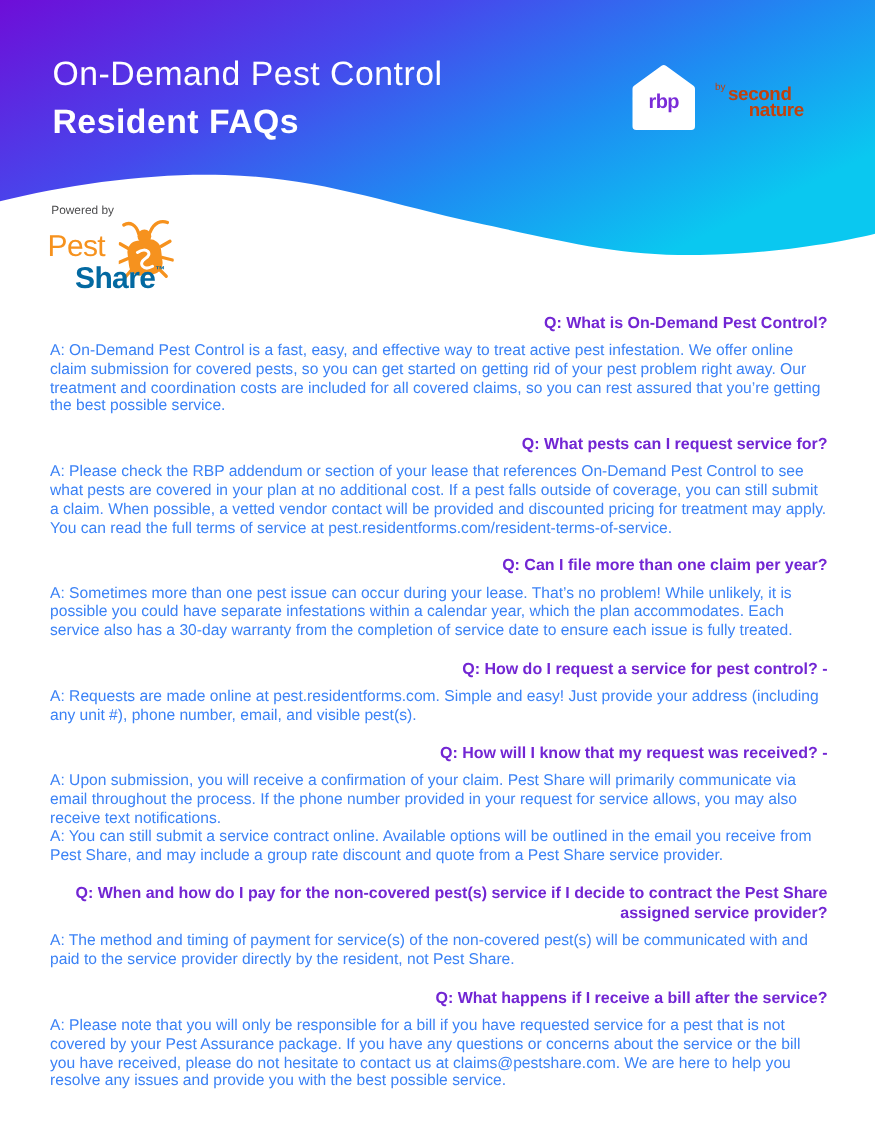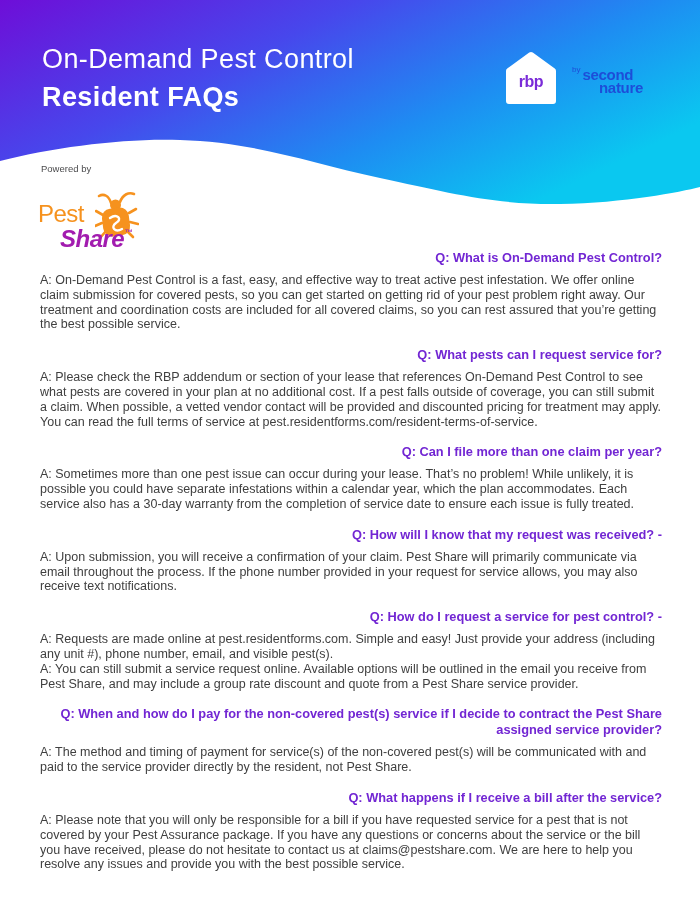--- a/index.html
+++ b/index.html
@@ -11,39 +11,39 @@
   .header svg.wave{position:absolute;top:0;left:0;width:700px;height:230px;display:block;}
   .titles{position:absolute;top:42px;left:42px;color:#ffffff;}
   .title-line1{font-size:27px;font-weight:400;letter-spacing:.4px;line-height:34px;}
   .title-line2{font-size:27px;font-weight:700;letter-spacing:.4px;line-height:34px;margin-top:4px;}
 
   .rbp-logo{position:absolute;top:48px;left:500px;display:flex;align-items:center;}
   .rbp-badge{position:relative;width:62px;height:62px;flex:0 0 auto;}
   .rbp-badge svg{position:absolute;top:0;left:0;}
   .rbp-text{position:absolute;top:0;left:0;width:62px;height:62px;display:flex;align-items:center;justify-content:center;
             color:#7a2bd8;font-weight:700;font-size:16px;letter-spacing:-.5px;padding-top:6px;box-sizing:border-box;}
-  .sn-block{margin-left:10px;color:#1d4ed8;line-height:14px;}
+  .sn-block{margin-left:10px;color:#c2410c;line-height:14px;}
   .sn-by{font-size:8px;font-weight:400;vertical-align:8px;margin-right:2px;}
   .sn-word{font-size:15px;font-weight:700;letter-spacing:-.3px;}
   .sn-line2{margin-left:27px;margin-top:-1px;}
 
   
   .powered{position:absolute;top:163px;left:38px;width:160px;}
-  .powered-by{font-size:9.5px;color:#4b4b4d;margin-left:3px;margin-bottom:18px;}
+  .powered-by{font-size:9.5px;color:#4b4b4d;margin-left:3px;margin-bottom:2px;}
   .ps-wrap{position:relative;height:62px;}
   .ps-line1{position:absolute;top:8px;left:0;font-size:24px;font-weight:400;color:#f6921e;letter-spacing:-.5px;}
-  .ps-line2{position:absolute;top:33px;left:22px;font-size:24px;font-weight:700;color:#a21caf;letter-spacing:-.5px;font-style:italic;}
+  .ps-line2{position:absolute;top:33px;left:22px;font-size:24px;font-weight:700;color:#0369a1;letter-spacing:-.5px;}
   .ps-tm{font-size:8px;vertical-align:12px;letter-spacing:0;}
   .bug{position:absolute;top:-2px;left:57px;}
 
   
   .faqs{position:absolute;top:250px;left:40px;width:622px;}
   .faq-q{font-size:12.8px;font-weight:700;color:#7226d3;line-height:16px;margin:15px 0 7px 0;text-align:right;}
   .faq-item:first-child .faq-q{margin-top:0;}
-  .faq-a{font-size:12.5px;color:#404040;line-height:14.8px;margin:0;}
+  .faq-a{font-size:12.5px;color:#3b82f6;line-height:14.8px;margin:0;}
 </style>
 </head>
 <body>
 
 <div class="page">
 
   <div class="header">
     <svg class="wave" viewBox="0 0 700 230" preserveAspectRatio="none">
       <defs>
         <linearGradient id="hgrad" x1="0%" y1="0%" x2="100%" y2="60%">
@@ -112,29 +112,29 @@
     </section>
     <section class="faq-item">
       <h3 class="faq-q">Q: What pests can I request service for?</h3>
       <p class="faq-a">A: Please check the RBP addendum or section of your lease that references On-Demand Pest Control to see what pests are covered in your plan at no additional cost. If a pest falls outside of coverage, you can still submit a claim. When possible, a vetted vendor contact will be provided and discounted pricing for treatment may apply. You can read the full terms of service at pest.residentforms.com/resident-terms-of-service.</p>
     </section>
     <section class="faq-item">
       <h3 class="faq-q">Q: Can I file more than one claim per year?</h3>
       <p class="faq-a">A: Sometimes more than one pest issue can occur during your lease. That’s no problem! While unlikely, it is possible you could have separate infestations within a calendar year, which the plan accommodates. Each service also has a 30-day warranty from the completion of service date to ensure each issue is fully treated.</p>
     </section>
     <section class="faq-item">
+      <h3 class="faq-q">Q: How do I request a service for pest control? -</h3>
+      <p class="faq-a">A: Requests are made online at pest.residentforms.com. Simple and easy! Just provide your address (including any unit #), phone number, email, and visible pest(s).</p>
+    </section>
+    <section class="faq-item">
       <h3 class="faq-q">Q: How will I know that my request was received? -</h3>
       <p class="faq-a">A: Upon submission, you will receive a confirmation of your claim. Pest Share will primarily communicate via email throughout the process. If the phone number provided in your request for service allows, you may also receive text notifications.</p>
     </section>
     <section class="faq-item">
-      <h3 class="faq-q">Q: How do I request a service for pest control? -</h3>
-      <p class="faq-a">A: Requests are made online at pest.residentforms.com. Simple and easy! Just provide your address (including any unit #), phone number, email, and visible pest(s).</p>
-    </section>
-    <section class="faq-item">
-      <p class="faq-a">A: You can still submit a service request online. Available options will be outlined in the email you receive from Pest Share, and may include a group rate discount and quote from a Pest Share service provider.</p>
+      <p class="faq-a">A: You can still submit a service contract online. Available options will be outlined in the email you receive from Pest Share, and may include a group rate discount and quote from a Pest Share service provider.</p>
     </section>
     <section class="faq-item">
       <h3 class="faq-q">Q: When and how do I pay for the non-covered pest(s) service if I decide to contract the Pest Share assigned service provider?</h3>
       <p class="faq-a">A: The method and timing of payment for service(s) of the non-covered pest(s) will be communicated with and paid to the service provider directly by the resident, not Pest Share.</p>
     </section>
     <section class="faq-item">
       <h3 class="faq-q">Q: What happens if I receive a bill after the service?</h3>
       <p class="faq-a">A: Please note that you will only be responsible for a bill if you have requested service for a pest that is not covered by your Pest Assurance package. If you have any questions or concerns about the service or the bill you have received, please do not hesitate to contact us at claims@pestshare.com. We are here to help you resolve any issues and provide you with the best possible service.</p>
     </section>
   </div>

